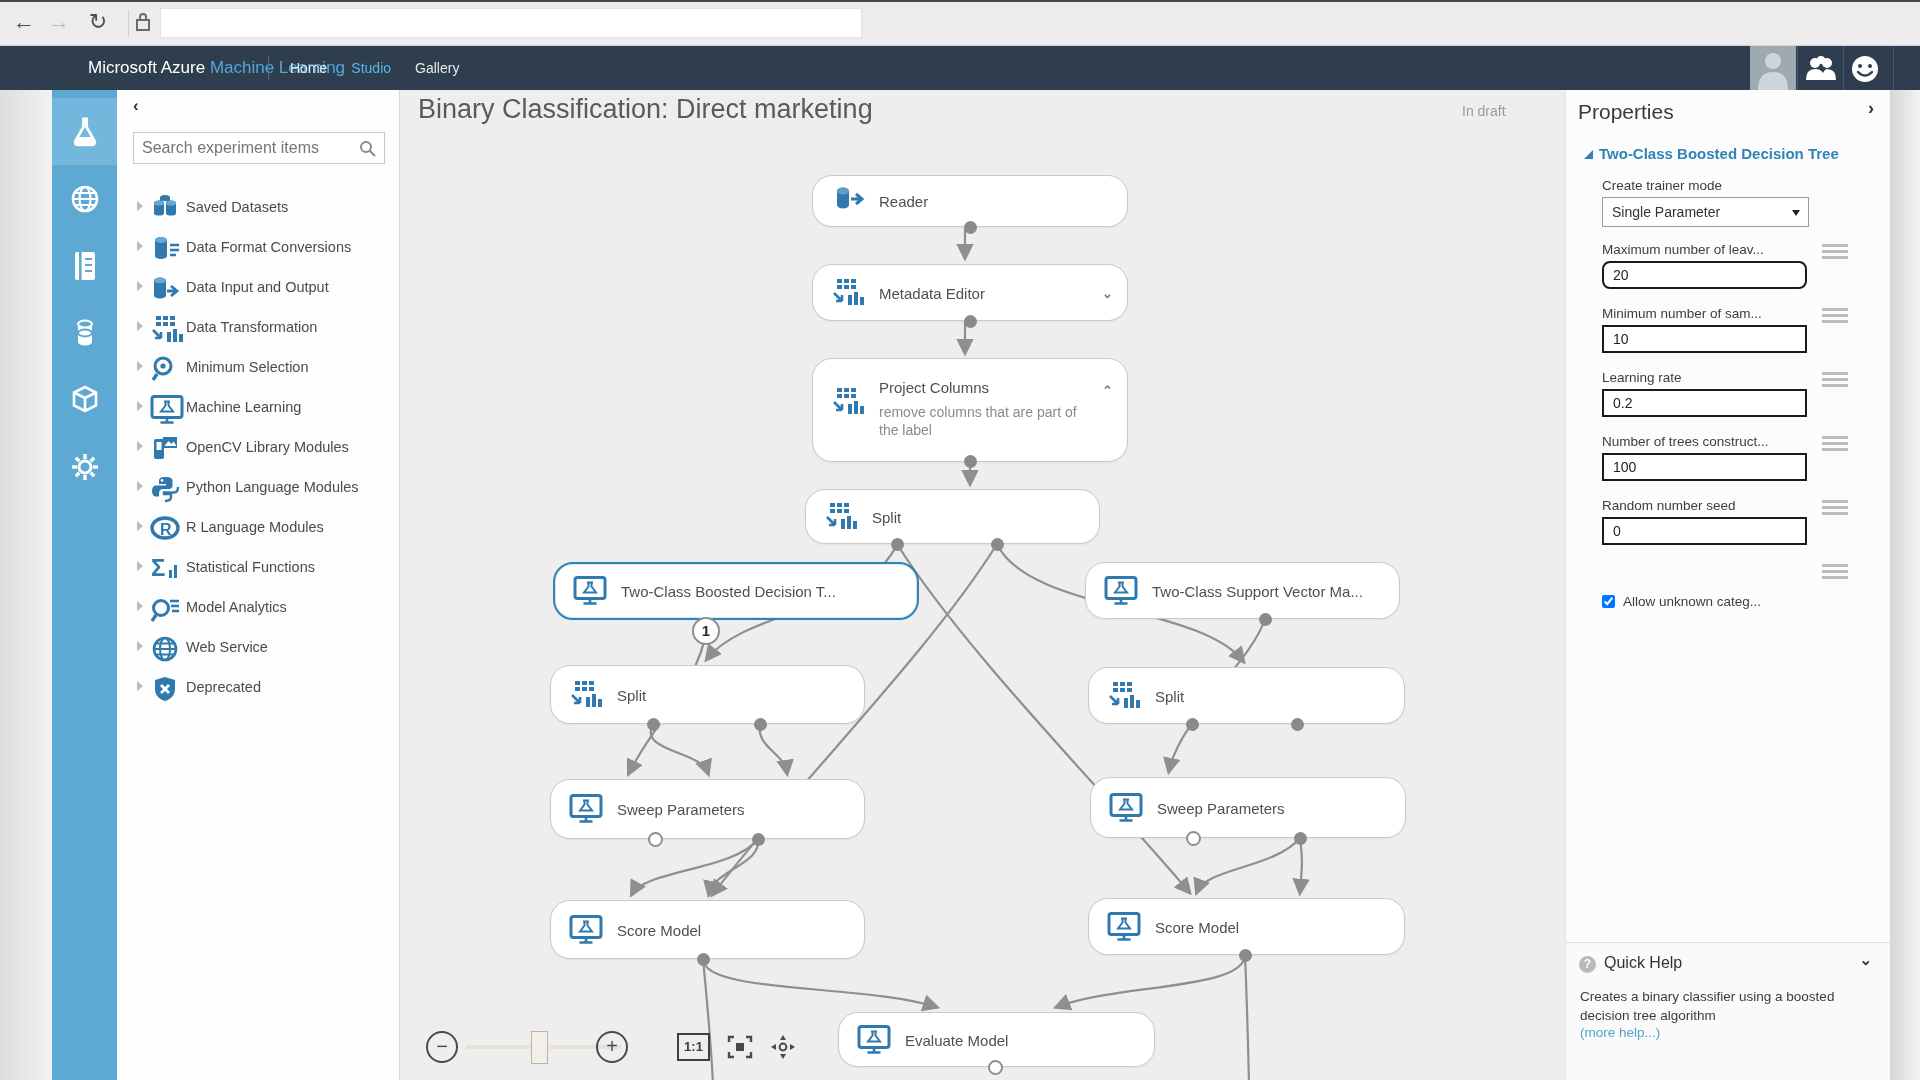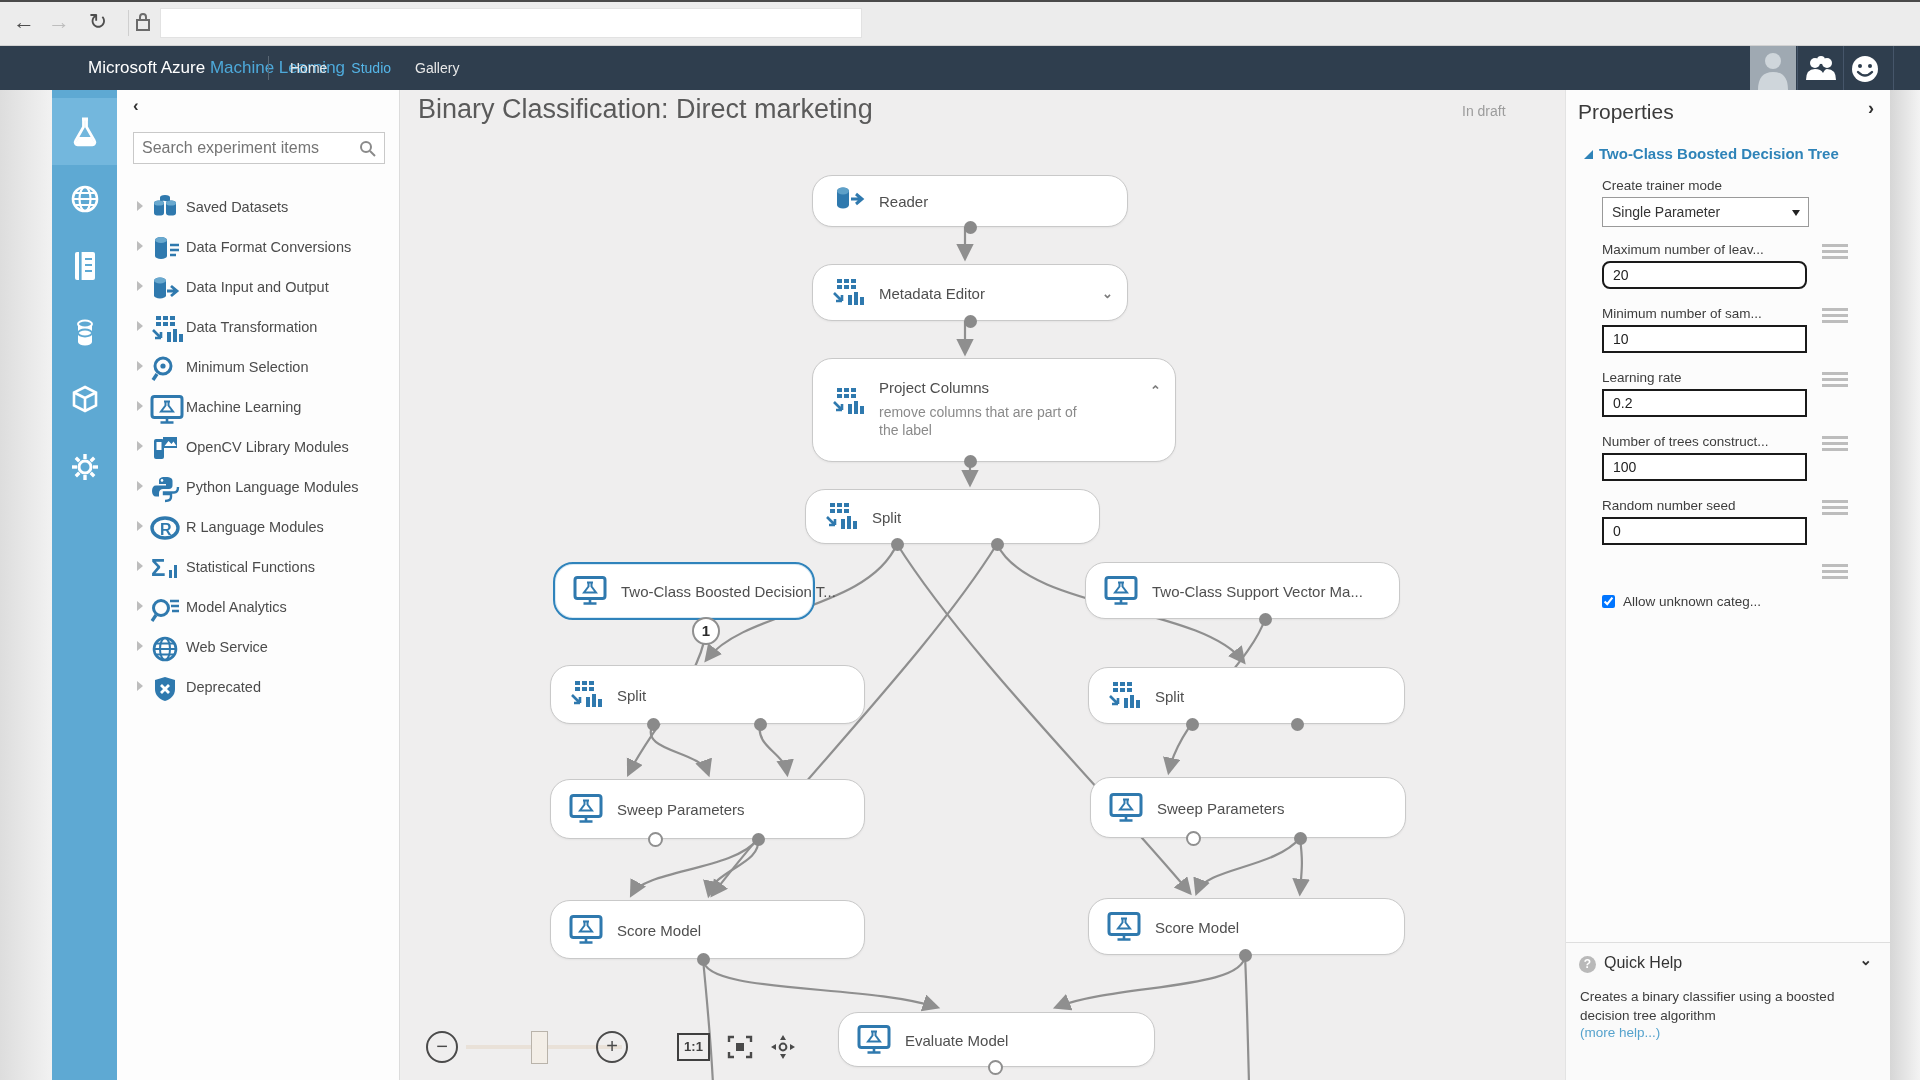--- a/index.html
+++ b/index.html
@@ -419,21 +419,21 @@
               <rect x="20" y="7" width="5" height="4"></rect>
               <rect x="17" y="17" width="4" height="10"></rect>
               <rect x="23" y="14" width="4" height="13"></rect>
               <rect x="29" y="19" width="4" height="8"></rect>
             </g>
             <path d="M3 15 l8 8 M11 23 l-6 0 M11 23 l0 -6" stroke="#2f79ae" stroke-width="2.6" fill="none"></path>
           </svg></span>
         <span class="nlabel">Metadata Editor</span>
         <span class="nchev">⌄</span>
       </div>
-      <div class="node tall" style="left: 812px; top: 356px; width: 364px; height: 104px;">
+      <div class="node tall" style="left: 812px; top: 356px; width: 316px; height: 104px;">
         <span class="nicon"><svg width="34" height="30" viewBox="0 0 34 30">
             <g fill="#2f79ae">
               <rect x="6" y="1" width="5" height="4"></rect>
               <rect x="13" y="1" width="5" height="4"></rect>
               <rect x="20" y="1" width="5" height="4"></rect>
               <rect x="6" y="7" width="5" height="4"></rect>
               <rect x="13" y="7" width="5" height="4"></rect>
               <rect x="20" y="7" width="5" height="4"></rect>
               <rect x="17" y="17" width="4" height="10"></rect>
               <rect x="23" y="14" width="4" height="13"></rect>
@@ -455,21 +455,21 @@
               <rect x="13" y="7" width="5" height="4"></rect>
               <rect x="20" y="7" width="5" height="4"></rect>
               <rect x="17" y="17" width="4" height="10"></rect>
               <rect x="23" y="14" width="4" height="13"></rect>
               <rect x="29" y="19" width="4" height="8"></rect>
             </g>
             <path d="M3 15 l8 8 M11 23 l-6 0 M11 23 l0 -6" stroke="#2f79ae" stroke-width="2.6" fill="none"></path>
           </svg></span>
         <span class="nlabel">Split</span>
       </div>
-      <div class="node sel" style="left: 553px; top: 560px; width: 262px; height: 58px;">
+      <div class="node sel" style="left: 553px; top: 560px; width: 366px; height: 58px;">
         <span class="nicon"><svg width="36" height="30" viewBox="0 0 36 30">
             <rect x="2" y="1.5" width="30" height="21" rx="2.5" fill="none" stroke="#2f79ae" stroke-width="3"></rect>
             <path d="M14 6.5 h6 M15.5 6.5 v4 l-4.5 6 h12 l-4.5 -6 v-4" fill="none" stroke="#2f79ae" stroke-width="2"></path>
             <path d="M17 23 v3.5 M10.5 27.5 h13" stroke="#2f79ae" stroke-width="2.6"></path>
           </svg></span>
         <span class="nlabel">Two-Class Boosted Decision T...</span>
       </div>
       <div class="badge" style="left: 692px; top: 615px;">1</div>
       <div class="node" style="left: 1085px; top: 560px; width: 315px; height: 57px;">
         <span class="nicon"><svg width="36" height="30" viewBox="0 0 36 30">

